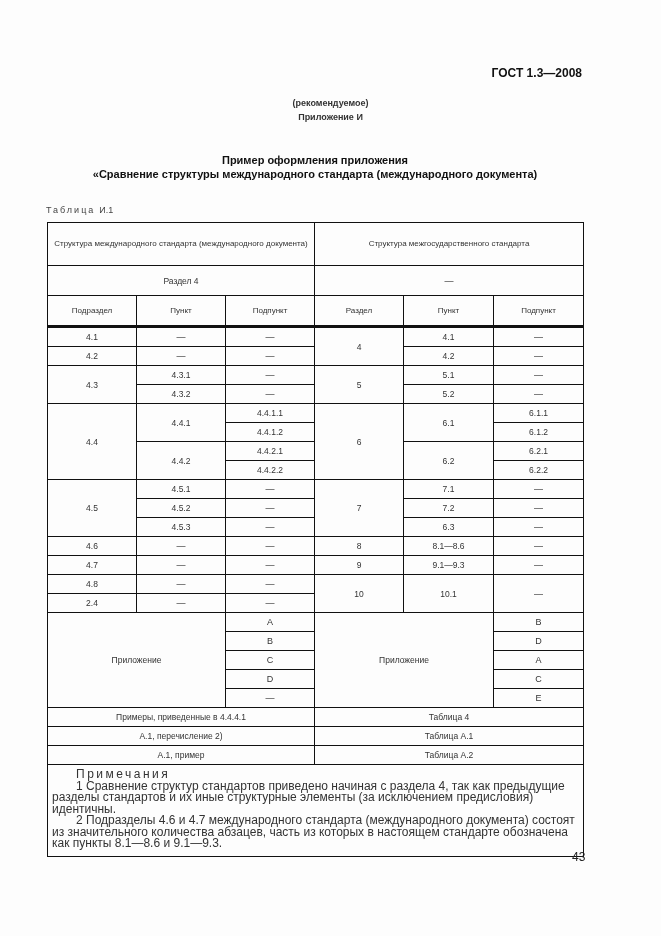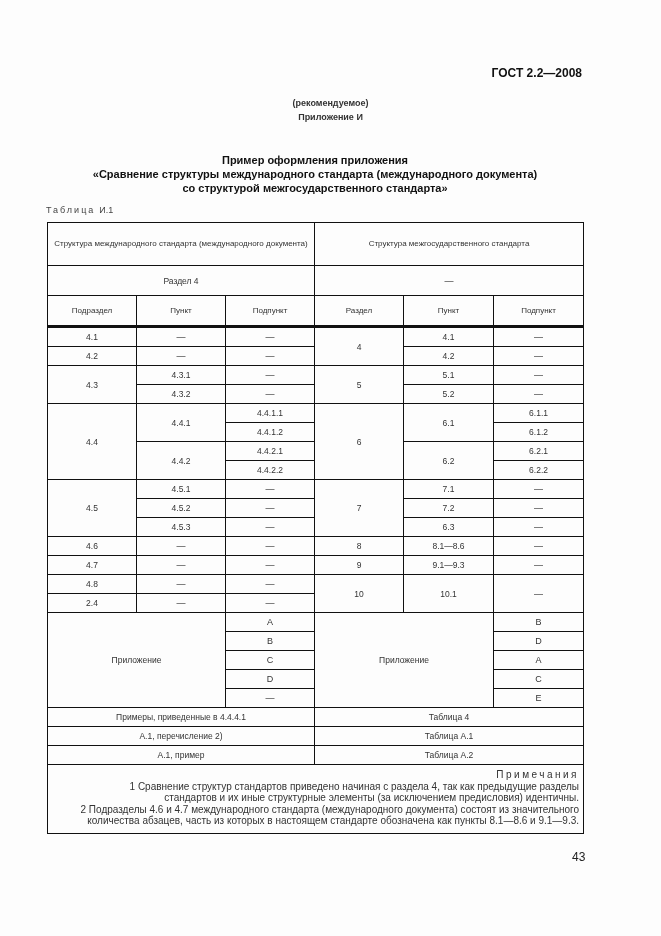--- a/index.html
+++ b/index.html
@@ -29,42 +29,41 @@
   table.main td {
     border: 1px solid #111; text-align: center; vertical-align: middle; padding: 0 2px;
     height: 18px; line-height: 10px;
   }
   table.main tr.hdr1 td { height: 42px; font-size: 8px; line-height: 12px; }
   table.main tr.hdr2 td { height: 29px; }
   table.main tr.hdr3 td { height: 29px; border-bottom: 3px solid #111; font-size: 8px; }
   table.main td.dash { font-size: 9px; }
   table.main td.letter { font-size: 9px; }
   table.main td.notes {
-    text-align: right; padding: 4px 4px 6px 4px; height: auto; line-height: 11.5px; font-size: 10px; color: #333;
+    text-align: left; padding: 4px 4px 6px 4px; height: auto; line-height: 11.5px; font-size: 12px; color: #333;
   }
   .notes .hd { letter-spacing: 2.5px; padding-left: 24px; display: block; }
   .notes .p { display: block; text-indent: 24px; }
   .page-num {
     position: absolute; top: 850px; left: 572px; font-size: 12px; color: #222;
   }
 </style>
 </head>
 <body>
 
-<div class="doc-code">ГОСТ 2.2—2008</div>
+<div class="doc-code">ГОСТ 1.3—2008</div>
 
 <div class="appendix">
   <div>(рекомендуемое)</div>
   <div>Приложение И</div>
 </div>
 
 <div class="title">
   <div>Пример оформления приложения</div>
   <div>«Сравнение структуры международного стандарта (международного документа)</div>
-  <div>со структурой межгосударственного стандарта»</div>
 </div>
 
 <div class="table-label">
   <span>Таблица</span><span class="num">И.1</span>
 </div>
 
 <table class="main">
   <colgroup>
     <col style="width:89px">
       <col style="width:89px">

